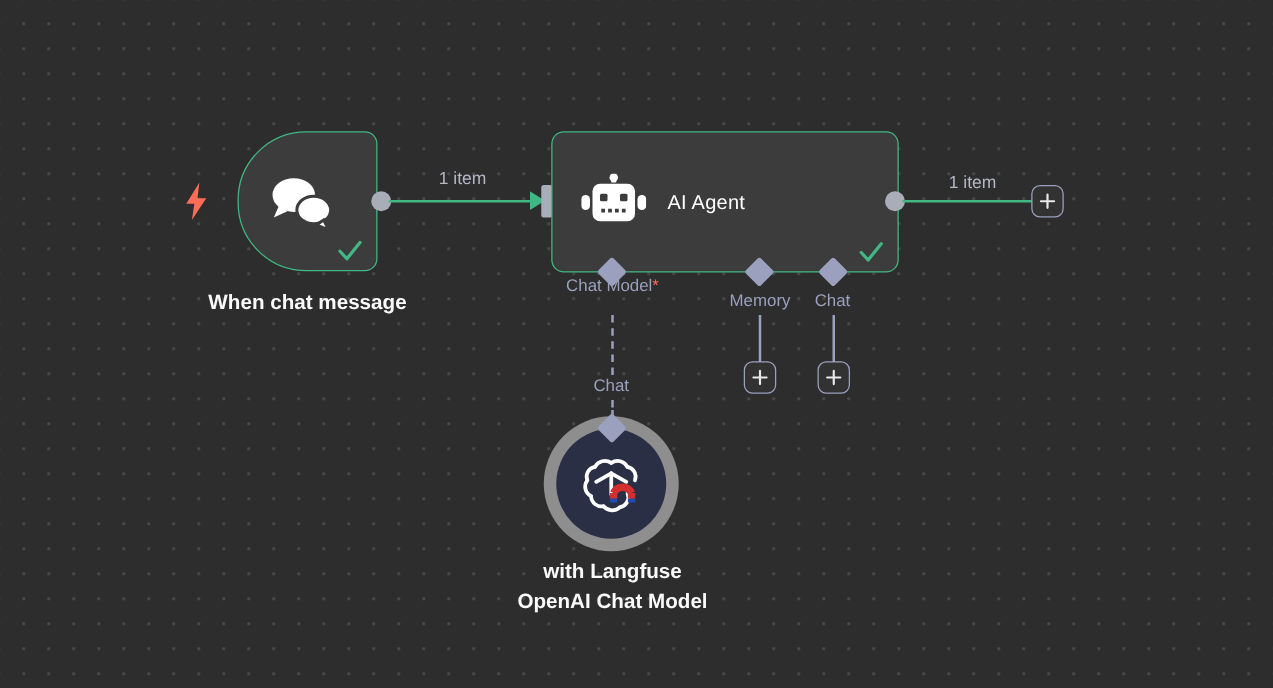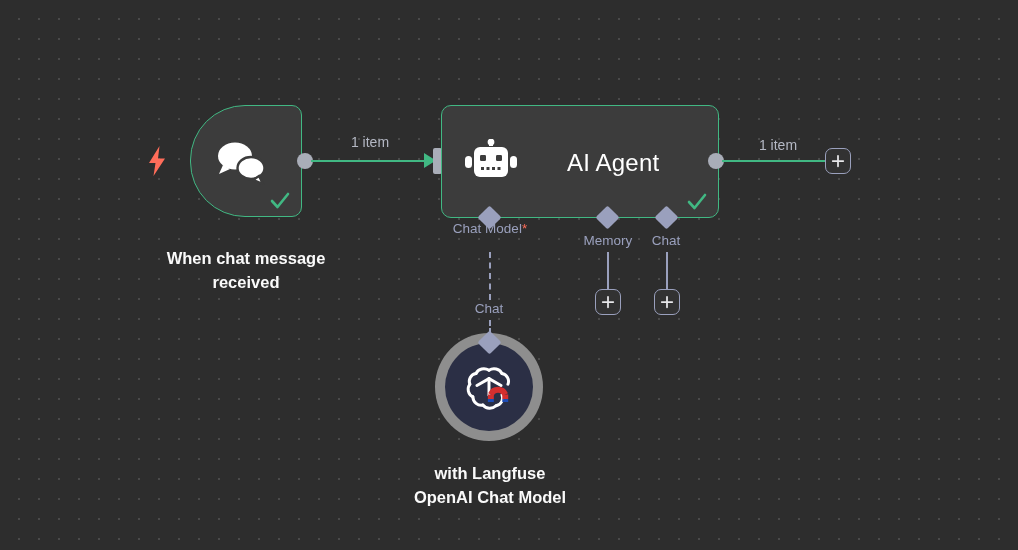--- a/index.html
+++ b/index.html
@@ -51,43 +51,41 @@
   .trigger-icon { left: 22px; top: 33px; width: 56px; height: 46px; }
   .agent-icon   { left: 23px; top: 33px; width: 52px; height: 46px; }
 
   .agent-title {
     position: absolute;
     left: 92px;
     top: 0;
     height: 113px;
     display: flex;
     align-items: center;
-    font-size: 24px;
+    font-size: 16px;
     color: #ffffff;
     letter-spacing: .2px;
-    margin-left: 33px;
   }
 
   .check {
     position: absolute;
     right: 10px;
     bottom: 4px;
     width: 22px;
     height: 22px;
   }
 
   
   .node-label {
     position: absolute;
     text-align: center;
     color: #fafafa;
     font-size: 16.5px;
     font-weight: bold;
     line-height: 1.45;
-    margin-top: 16px;
   }
   .label-trigger { left: 140px; top: 231px; width: 212px; }
   .label-openai  { left: 370px; top: 446px; width: 240px; }
 
   
   .port-out {
     position: absolute;
     width: 16px;
     height: 16px;
     border-radius: 50%;
@@ -210,21 +208,20 @@
     </div>
     <div class="check">
       <svg viewBox="0 0 22 22" width="22" height="22">
         <path d="M3 11 L8.5 17 L19 4" fill="none" stroke="#41b883" stroke-width="2.6" stroke-linecap="round" stroke-linejoin="round"></path>
       </svg>
     </div>
   </div>
   <div class="port-out" style="left:297px; top:153px;"></div>
   <div class="node-label label-trigger">
     <div>When chat message</div>
-    <div>received</div>
   </div>
 
   <div class="conn-line" style="left:311px; top:160px; width:118px;"></div>
   <svg style="position:absolute; left:424px; top:152px;" width="14" height="17">
     <path d="M0 1 L12 8.5 L0 16 Z" fill="#41b883"></path>
   </svg>
   <div class="conn-label" style="left:305px; top:134px; width:130px;">1 item</div>
 
   <div class="port-in" style="left:433px; top:148px;"></div>
   <div class="node node-agent">

